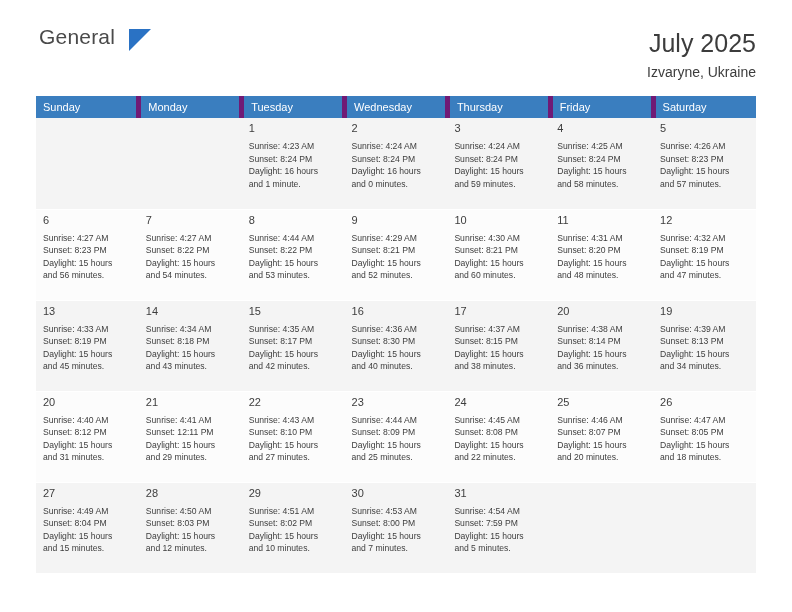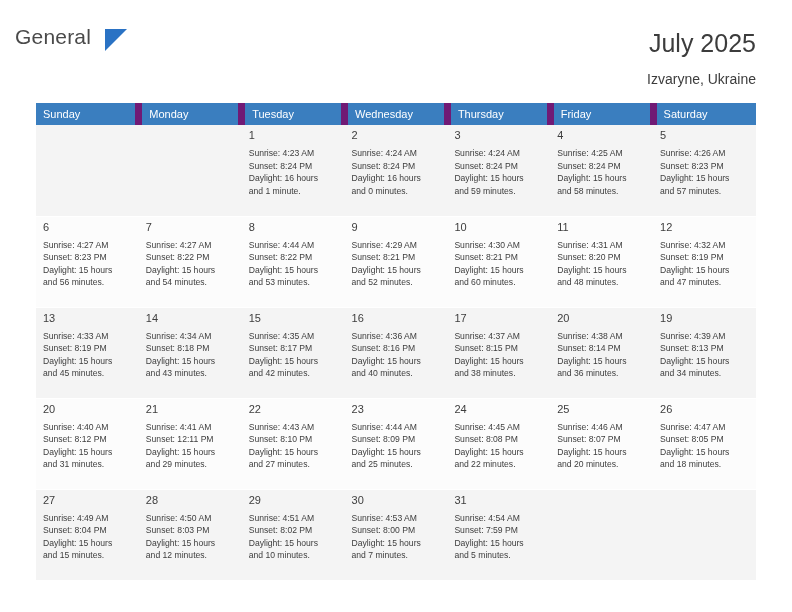--- a/index.html
+++ b/index.html
@@ -15,21 +15,21 @@
     position: relative;
     width: 792px;
     height: 612px;
     padding: 0;
   }
   
   .header {
     display: flex;
     align-items: flex-start;
     justify-content: space-between;
-    padding: 26px 36px 0 15px;
+    padding: 26px 36px 0 39px;
   }
   .logo {
     position: relative;
     width: 120px;
     height: 46px;
   }
   .logo-general {
     font-size: 21px;
     color: #4a4a4a;
     letter-spacing: .2px;
@@ -56,39 +56,39 @@
   }
   .month-title {
     font-size: 25px;
     color: #3c3c3c;
     font-weight: normal;
     line-height: 30px;
   }
   .location {
     font-size: 14px;
     color: #3c3c3c;
-    margin-top: 13px;
+    margin-top: 6px;
     line-height: 16px;
   }
   
   .calendar {
     margin: 16px 36px 0 36px;
     width: 720px;
     border-collapse: collapse;
     table-layout: fixed;
   }
   .calendar th {
     background: #3a7ebf;
     color: #ffffff;
     font-size: 11px;
     font-weight: normal;
     text-align: left;
     padding: 5px 7px;
     height: 21px;
-    border-right: 7px solid #701a75;
+    border-right: 5px solid #701a75;
   }
   .calendar th:last-child { border-right: none; }
   .calendar td {
     vertical-align: top;
     padding: 4px 7px 8px 7px;
     height: 91px;
     font-size: 8.6px;
     color: #3d3d3d;
     border-bottom: 1px solid #ffffff;
     line-height: 12.6px;
@@ -276,21 +276,21 @@
             <div>Sunrise: 4:35 AM</div>
             <div>Sunset: 8:17 PM</div>
             <div>Daylight: 15 hours</div>
             <div>and 42 minutes.</div>
           </div>
         </td>
         <td>
           <span class="daynum">16</span>
           <div class="info">
             <div>Sunrise: 4:36 AM</div>
-            <div>Sunset: 8:16 PM</div>
+            <div>Sunset: 8:30 PM</div>
             <div>Daylight: 15 hours</div>
             <div>and 40 minutes.</div>
           </div>
         </td>
         <td>
           <span class="daynum">17</span>
           <div class="info">
             <div>Sunrise: 4:37 AM</div>
             <div>Sunset: 8:15 PM</div>
             <div>Daylight: 15 hours</div>

